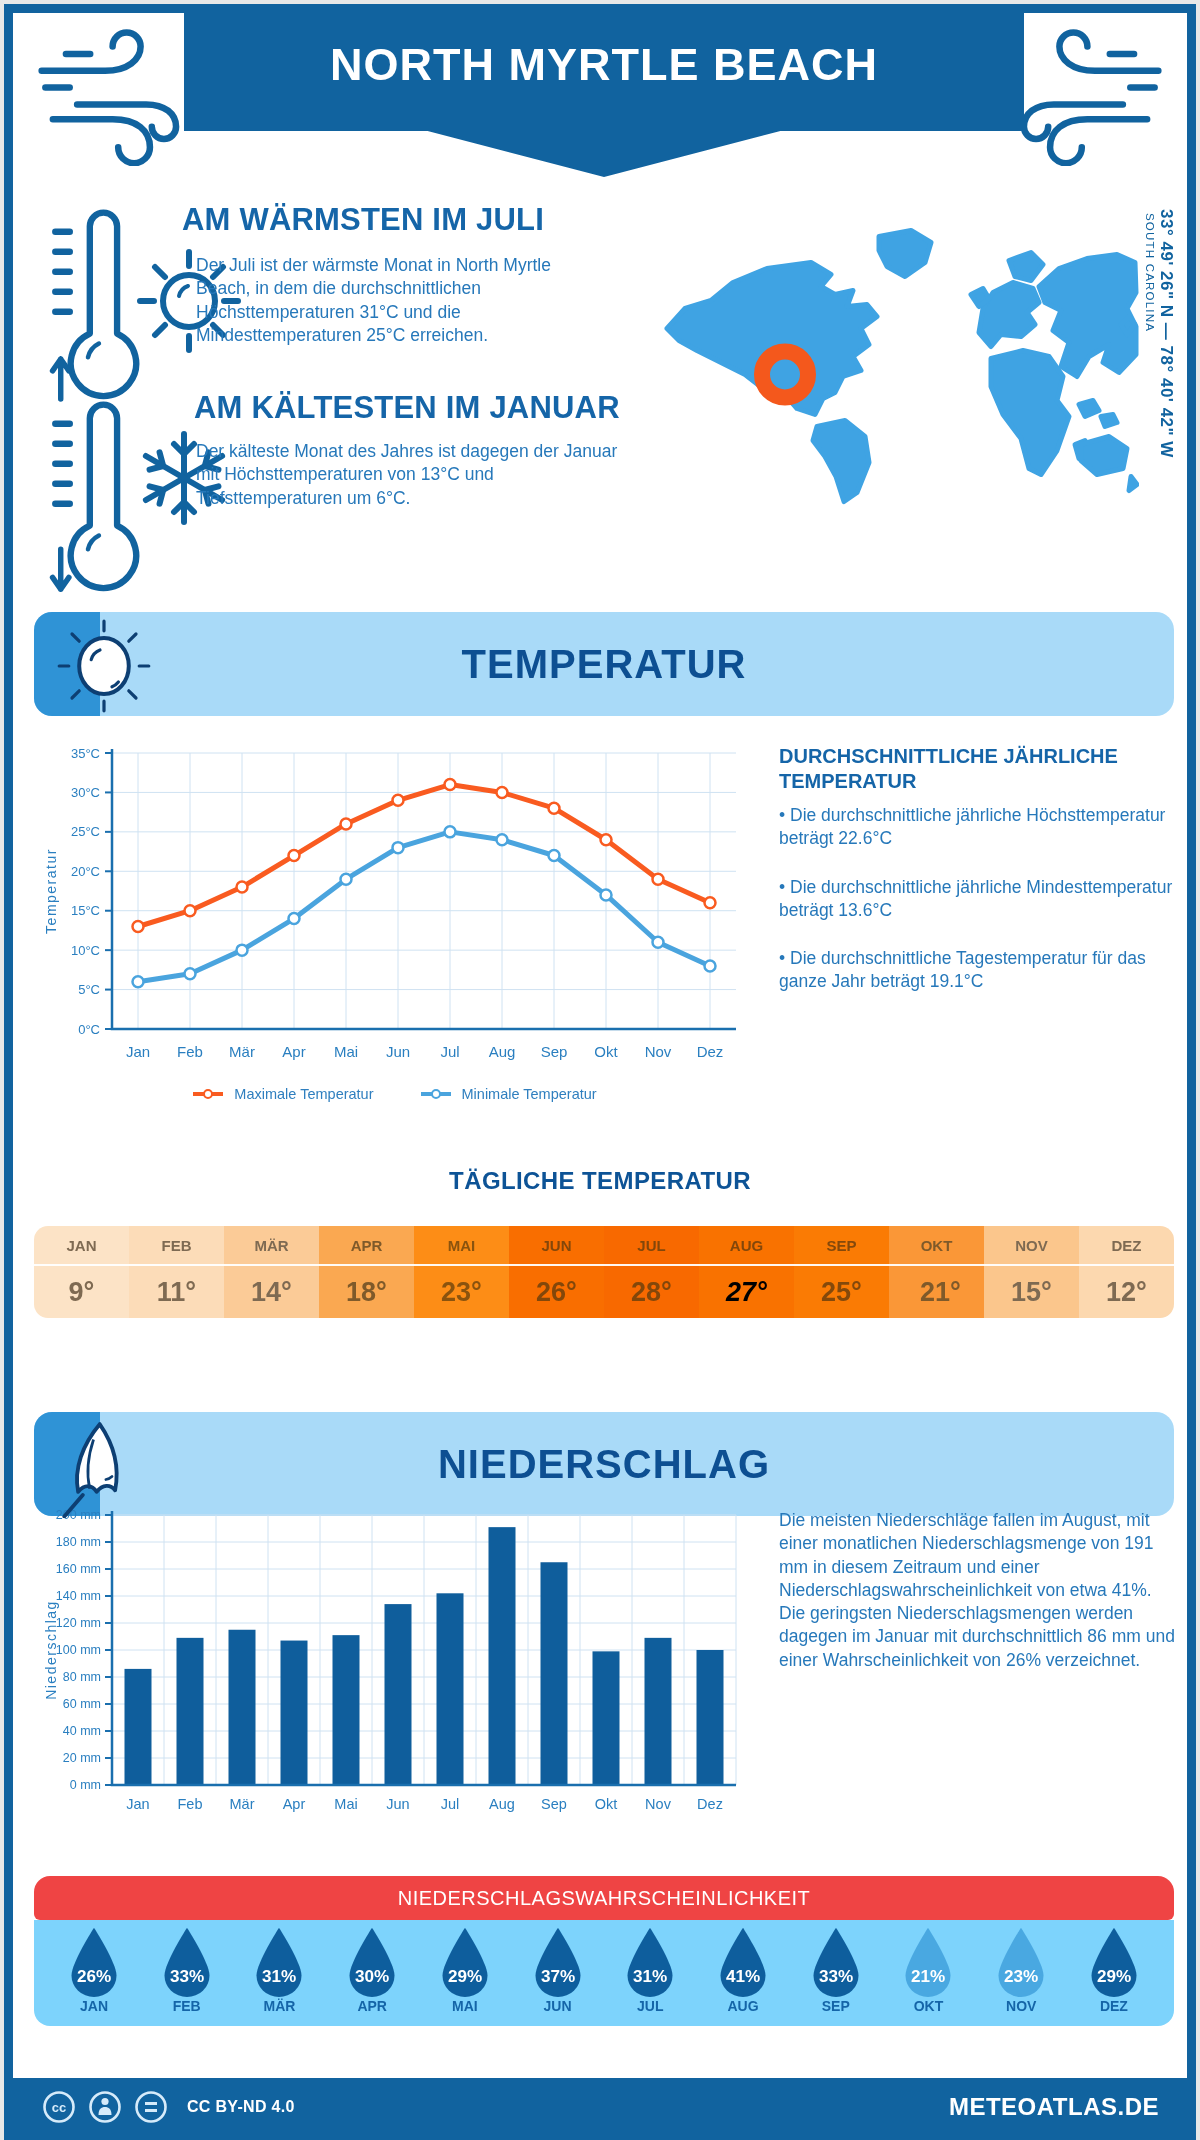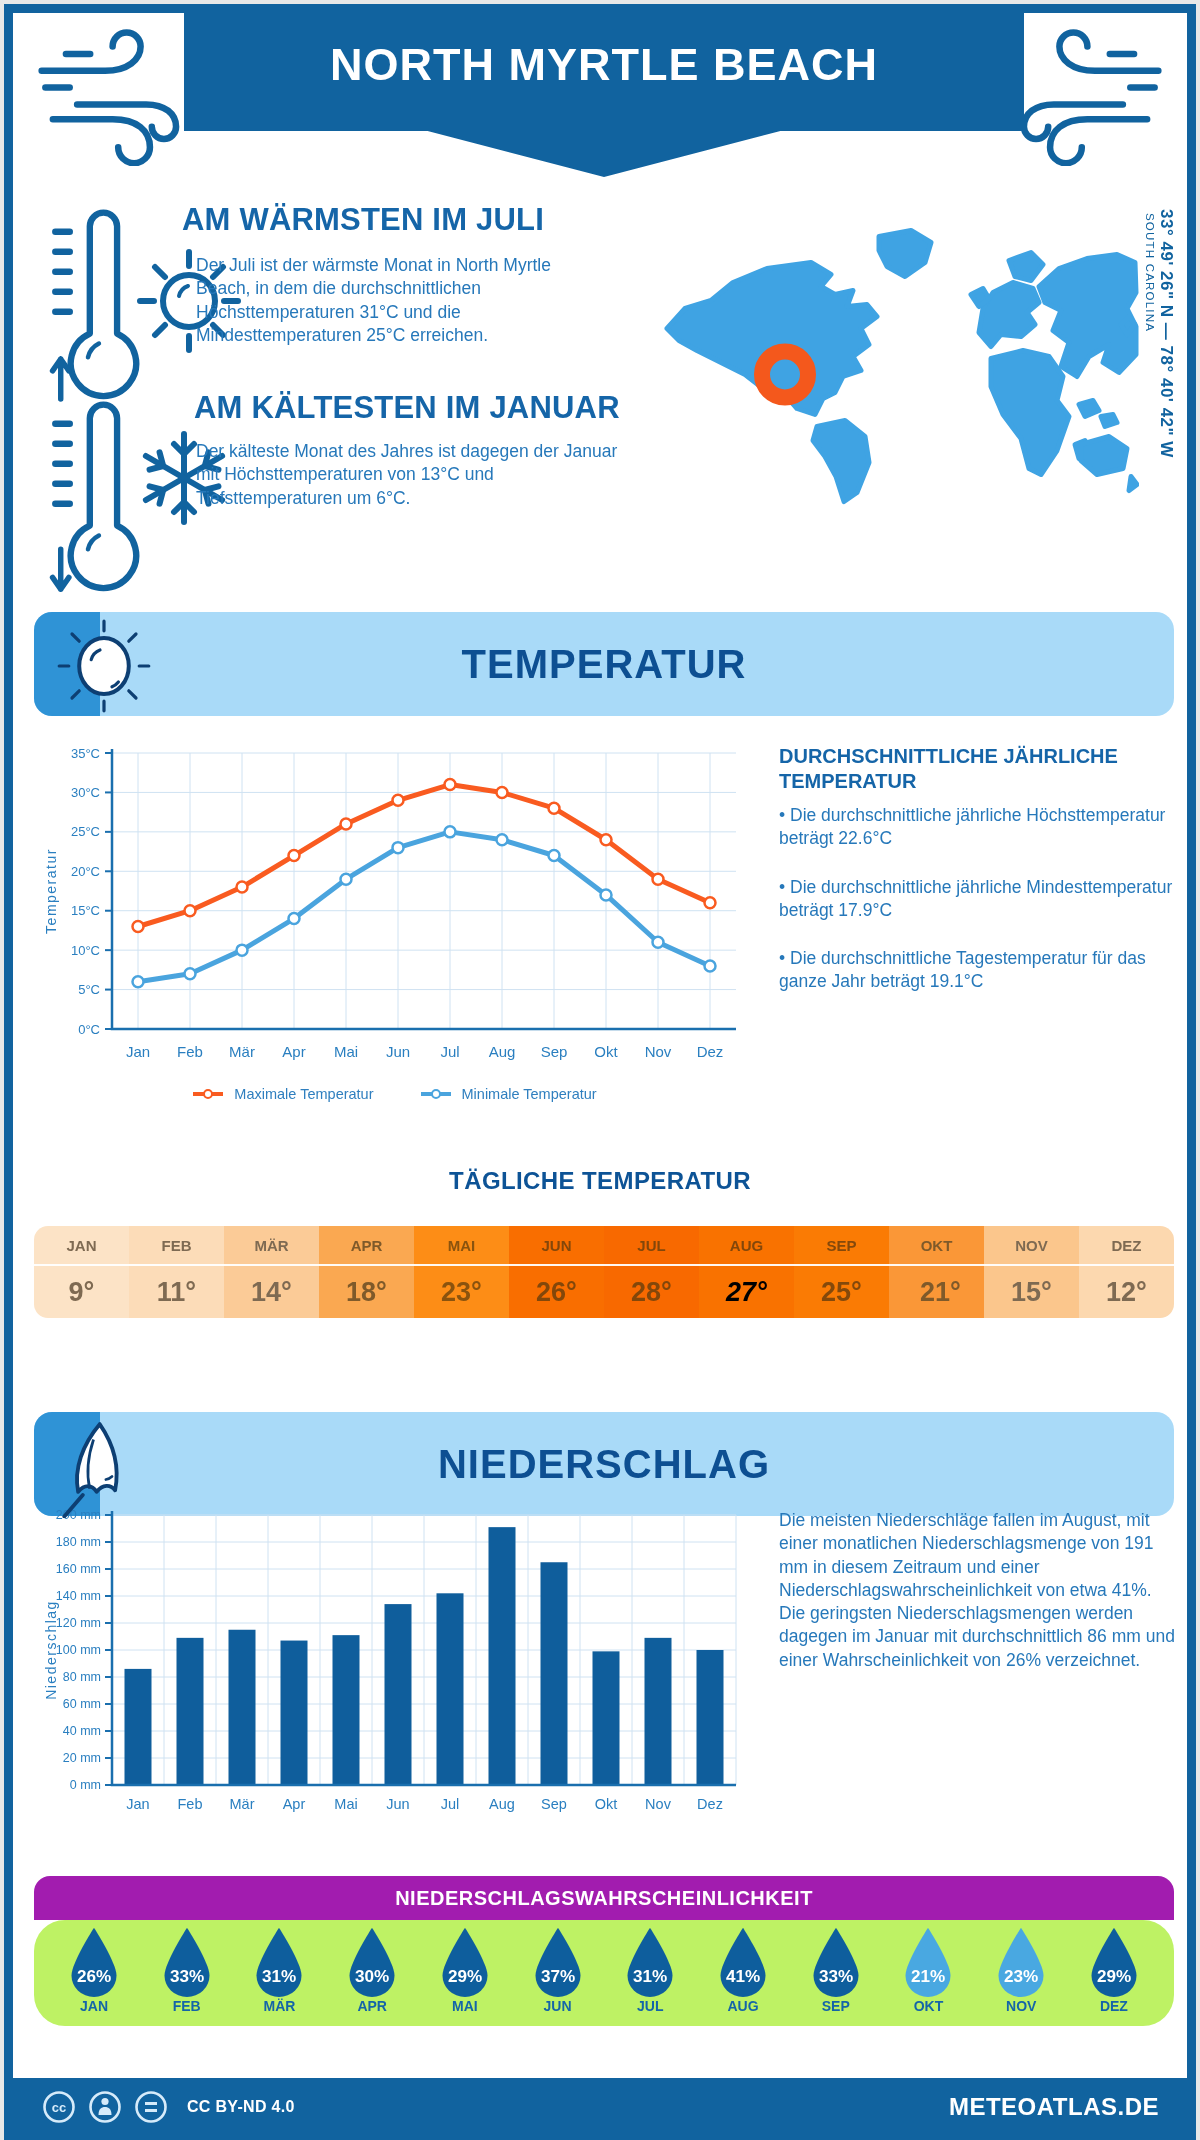--- a/index.html
+++ b/index.html
@@ -51,23 +51,23 @@
   
   .daily-head{position:absolute;left:0;right:0;text-align:center;font-size:24px;font-weight:700;color:#0d5396;letter-spacing:.4px;}
   .daily-table{position:absolute;left:30px;top:1222px;width:1140px;height:92px;border-radius:14px;overflow:hidden;
                display:grid;grid-template-columns:repeat(12,1fr);grid-template-rows:40px 52px;}
   .dt-m{display:flex;align-items:center;justify-content:center;font-size:15px;font-weight:700;
         border-bottom:2px solid rgba(255,255,255,.95);}
   .dt-v{display:flex;align-items:center;justify-content:center;font-size:27px;font-weight:700;}
 
   
   .prob-panel{position:absolute;left:30px;top:1872px;width:1140px;height:150px;border-radius:16px;overflow:hidden;}
-  .prob-head{height:44px;background:#a21caf;color:#fff;font-size:20px;font-weight:700;letter-spacing:.5px;
-             display:flex;align-items:center;justify-content:center;}
-  .prob-body{height:106px;background:#bef264;display:flex;justify-content:space-between;padding:5px 20px 0 20px;box-sizing:border-box;border-radius:31px;}
+  .prob-head{height:44px;background:#ef4444;color:#fff;font-size:20px;font-weight:400;letter-spacing:.5px;
+             display:flex;align-items:center;justify-content:center;border-radius:6px;}
+  .prob-body{height:106px;background:#7dd3fc;display:flex;justify-content:space-between;padding:5px 20px 0 20px;box-sizing:border-box;}
   .drop-cell{width:80px;display:flex;flex-direction:column;align-items:center;}
   .drop-month{font-size:14px;font-weight:700;color:#1565a8;margin-top:1px;}
 
   
   .footer{position:absolute;left:9px;right:9px;bottom:9px;height:57px;background:#11639f;z-index:7;
           display:flex;align-items:center;justify-content:space-between;padding:0 28px;box-sizing:border-box;}
   .footer-left{display:flex;align-items:center;gap:10px;}
   .footer-license{color:#ffffff;font-size:16px;font-weight:700;letter-spacing:.3px;margin-left:8px;}
   .footer-site{color:#ffffff;font-size:24px;font-weight:700;letter-spacing:.5px;}
   svg{display:block;}
@@ -275,21 +275,21 @@
         <line x1="2" y1="6" x2="32" y2="6" stroke="#4aa4de" stroke-width="4"></line>
         <circle cx="17" cy="6" r="4" fill="#fff" stroke="#4aa4de" stroke-width="2"></circle>
       </svg>
       <span>Minimale Temperatur</span>
     </div>
   </div>
 
   <div class="col-head" style="left:775px;top:740px;width:390px;">DURCHSCHNITTLICHE JÄHRLICHE TEMPERATUR</div>
   <div class="col-text bullets" style="left:775px;top:800px;width:395px;">
     <div>• Die durchschnittliche jährliche Höchsttemperatur beträgt 22.6°C</div>
-    <div>• Die durchschnittliche jährliche Mindesttemperatur beträgt 17.9°C</div>
+    <div>• Die durchschnittliche jährliche Mindesttemperatur beträgt 13.6°C</div>
     <div>• Die durchschnittliche Tagestemperatur für das ganze Jahr beträgt 19.1°C</div>
   </div>
 
   <div class="daily-head" style="top:1163px;">TÄGLICHE TEMPERATUR</div>
   <div class="daily-table" id="daily-table">
       <div class="dt-m" style="background: rgb(252, 227, 198); color: rgb(126, 106, 82);">JAN</div>
       <div class="dt-m" style="background: rgb(252, 220, 184); color: rgb(126, 106, 82);">FEB</div>
       <div class="dt-m" style="background: rgb(251, 203, 151); color: rgb(126, 106, 82);">MÄR</div>
       <div class="dt-m" style="background: rgb(250, 168, 81); color: rgb(127, 90, 42);">APR</div>
       <div class="dt-m" style="background: rgb(253, 141, 22); color: rgb(138, 83, 14);">MAI</div>

